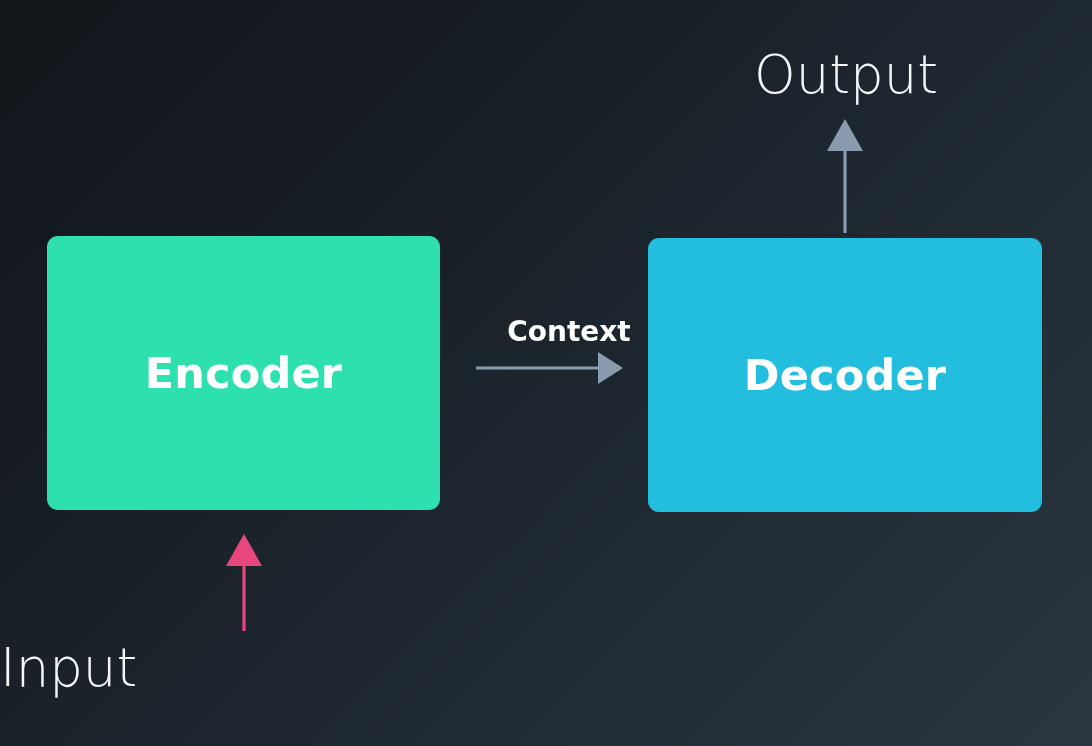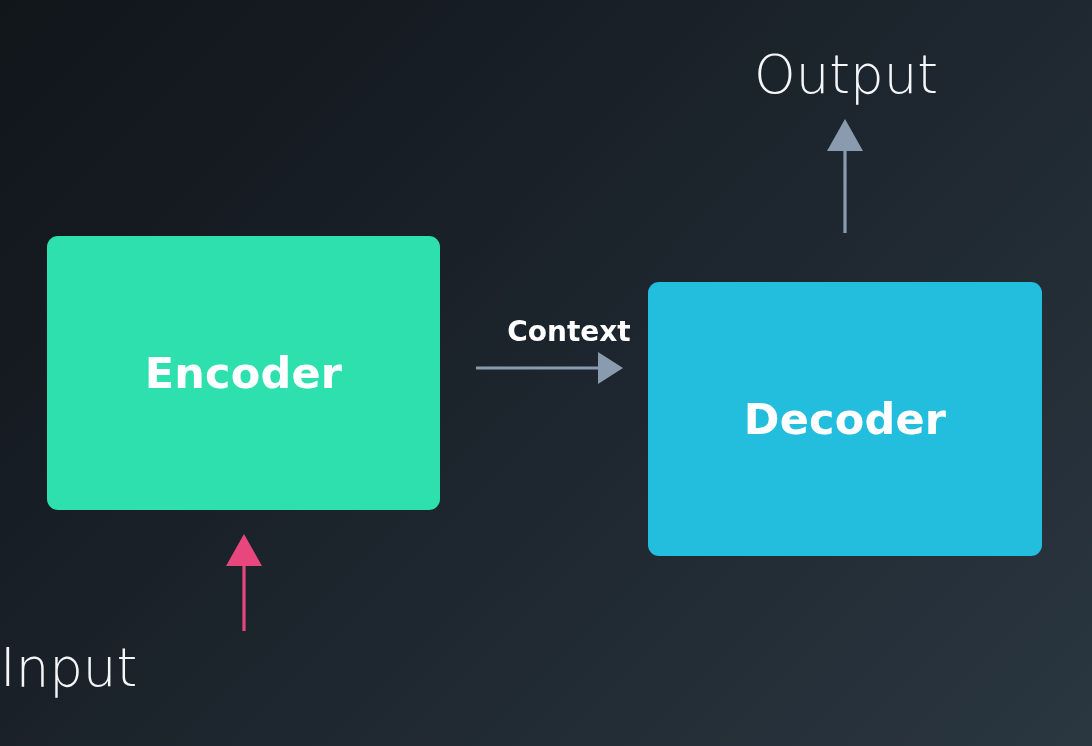--- a/index.html
+++ b/index.html
@@ -45,21 +45,20 @@
     left: 47px;
     top: 238px;
     width: 393px;
     height: 274px;
   }
   #decoder-box {
     left: 648px;
     top: 238px;
     width: 394px;
     height: 274px;
-    margin-top: 44px;
   }
 
   
   .io-label {
     position: absolute;
     font-family: "DejaVu Sans", sans-serif;
     font-weight: 300;
     font-size: 53px;
     color: #f4f6f8;
     line-height: 1;

